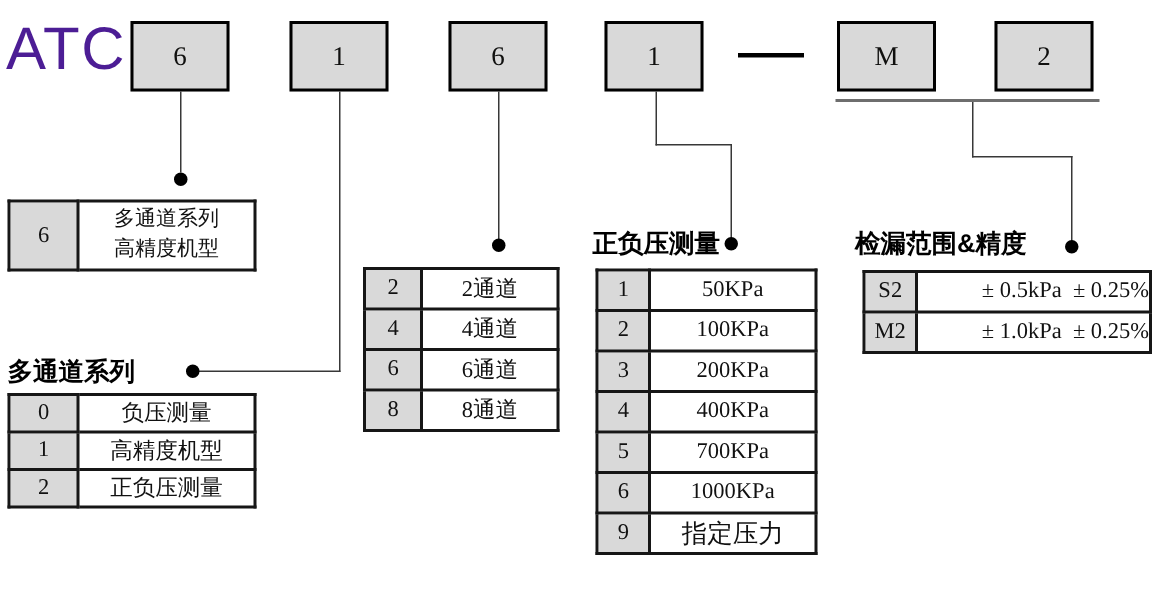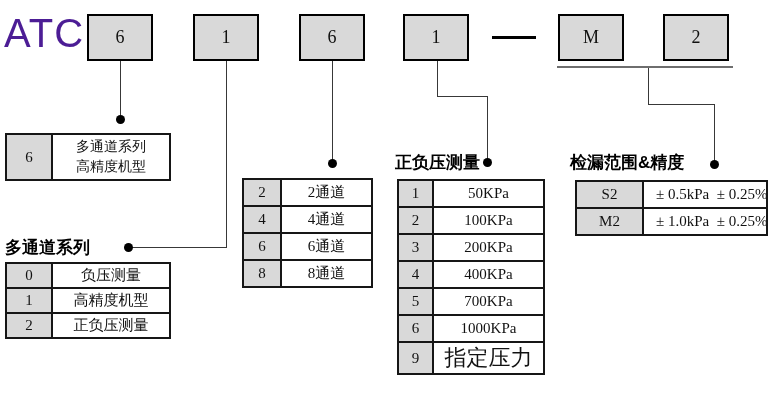--- a/index.html
+++ b/index.html
@@ -47,23 +47,23 @@
     border:2px solid #161616;text-align:center;vertical-align:middle;
     font-family:"Liberation Serif","DejaVu Serif",serif;font-size:15px;color:#111;
     overflow:hidden;
   }
   table.spec td.code{background:var(--cell_fill);}
   .t1{left:5px;top:133px;width:166px;}   .t1 td{height:46px;} .t1 td.code{width:46px;}
   .t1 .desc div{font-size:14px;line-height:20px;}
   .t2{left:5px;top:262px;width:166px;}   .t2 td{height:25px;font-size:16px;} .t2 td.code{width:46px;font-size:15px;}
   .t3{left:242px;top:178px;width:131px;} .t3 td{height:27px;font-size:16px;} .t3 td.code{width:38px;font-size:15px;}
   .t4{left:397px;top:179px;width:148px;} .t4 td{height:27px;} .t4 td.code{width:35px;}
-  .t4 td.big{font-size:22px;}
-  .t5{left:575px;top:180px;width:193px;} .t5 td{height:27px;} .t5 td.code{width:67px;}
-  .t5 td.desc{text-align:center;padding-left:12px;white-space:pre;}
+  .t4 td.big{font-size:17px;}
+  .t5{left:575px;top:180px;width:193px;} .t5 td{height:27px;} .t5 td.code{width:35px;}
+  .t5 td.desc{text-align:right;padding-left:12px;white-space:pre;}
 </style>
 </head>
 <body>
 
 <div class="canvas">
 
   <div class="prefix">ATC</div>
 
   <div class="code-box" style="left:87px">6</div>
   <div class="code-box" style="left:193px">1</div>

